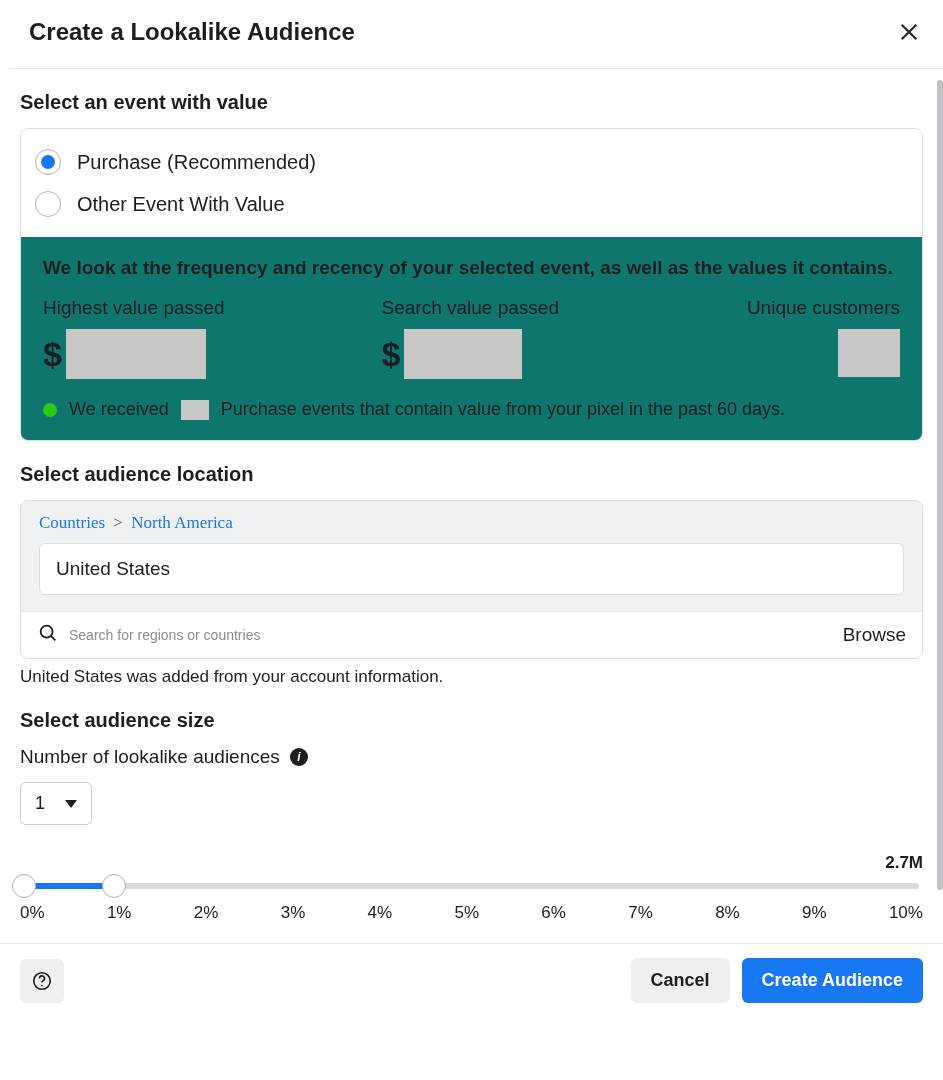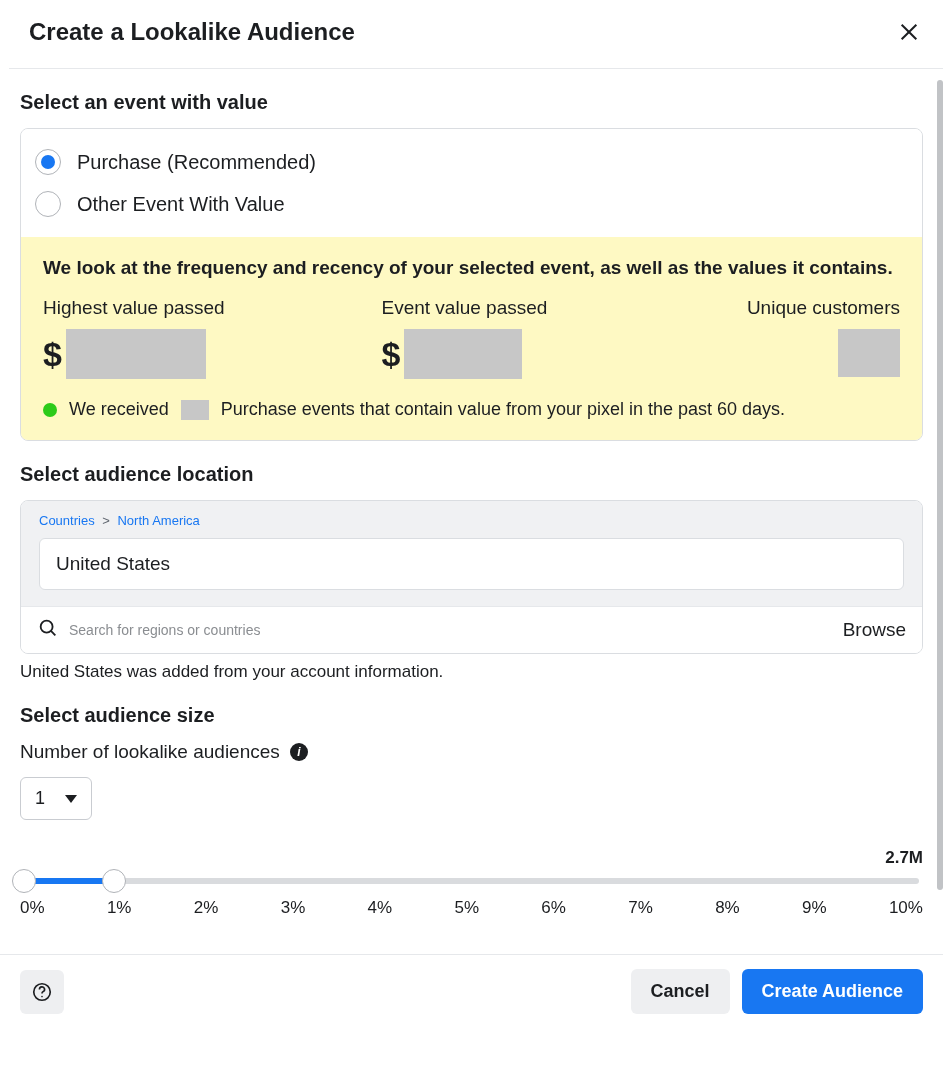--- a/index.html
+++ b/index.html
@@ -9,38 +9,38 @@
   .close-x { width: 28px; height: 28px; cursor: pointer; display: flex; align-items: center; justify-content: center; }
   .close-x svg { width: 22px; height: 22px; }
   .scroll-area { padding: 0 20px 20px 20px; }
   .section-title { font-size: 20px; font-weight: 700; margin: 22px 0 14px 0; }
   .event-card { border: 1px solid #dadde1; border-radius: 8px; overflow: hidden; }
   .radio-group { padding: 12px 14px; background: #fff; }
   .radio-row { display: flex; align-items: center; gap: 16px; padding: 8px 0; }
   .radio { width: 26px; height: 26px; border: 1px solid #b0b3b8; border-radius: 50%; display: flex; align-items: center; justify-content: center; cursor: pointer; background: #fff; }
   .radio.selected::after { content: ""; width: 14px; height: 14px; background: #1877f2; border-radius: 50%; display: block; }
   .radio-label { font-size: 20px; }
-  .stats-box { background: #fef9c3; padding: 20px 22px; }
+  .stats-box { background: #0f766e; padding: 20px 22px; }
   .stats-desc { font-size: 19px; font-weight: 700; margin-bottom: 18px; }
   .stats-row { display: flex; justify-content: space-between; gap: 29px; margin-bottom: 18px; }
   .stat-col { flex: 1; }
   .stat-col:last-child { text-align: right; flex: 0 0 180px; }
   .stat-label { font-size: 19px; margin-bottom: 10px; }
   .stat-value { display: flex; align-items: center; gap: 4px; }
   .dollar { font-size: 34px; font-weight: 700; }
   .redacted { background: #c7c7c7; display: inline-block; }
   .redact-lg { width: 140px; height: 50px; }
   .redact-uc { width: 62px; height: 48px; margin-left: auto; }
   .redact-sm { width: 28px; height: 20px; vertical-align: middle; }
   .events-line { font-size: 18px; display: flex; align-items: center; gap: 12px; flex-wrap: wrap; }
   .green-dot { width: 14px; height: 14px; background: #2ccb1a; border-radius: 50%; display: inline-block; }
 
   .location-card { border: 1px solid #dadde1; border-radius: 8px; overflow: hidden; margin-bottom: 6px; }
   .loc-header { background: #f0f1f3; padding: 12px 18px 16px 18px; }
-  .breadcrumb { font-size: 13px; margin-bottom: 10px; }
+  .breadcrumb { font-size: 17px; margin-bottom: 10px; font-family: Liberation Serif, serif; }
   .breadcrumb a { color: #1877f2; text-decoration: none; cursor: pointer; }
   .bc-sep { color: #606770; margin: 0 4px; }
   .loc-chip { background: #fff; border: 1px solid #dadde1; border-radius: 6px; padding: 14px 16px; font-size: 19px; }
   .search-row { display: flex; align-items: center; gap: 10px; padding: 10px 16px; background: #fff; border-top: 1px solid #e6e8eb; }
   .search-icon svg { width: 22px; height: 22px; stroke: #1c1e21; }
   .search-input { flex: 1; border: none; outline: none; font-size: 14px; color: #1c1e21; background: transparent; }
   .search-input::placeholder { color: #8a8d91; }
   .browse-btn { font-size: 19px; background: none; border: none; cursor: pointer; color: #1c1e21; }
   .hint-text { font-size: 17px; color: #1c1e21; margin-top: 8px; }
 
@@ -51,21 +51,21 @@
 
   .slider-wrap { margin-top: 28px; }
   .size-bubble { font-size: 17px; font-weight: 600; margin-bottom: 0; text-align: right; padding-left: 54px; }
   .slider-track { position: relative; height: 6px; background: #d9dbde; border-radius: 3px; margin: 10px 4px 10px 4px; }
   .slider-fill { position: absolute; left: 0; height: 6px; background: #1877f2; border-radius: 3px; width: 10%; }
   .slider-handle { position: absolute; top: 50%; width: 24px; height: 24px; background: #fff; border: 1px solid #b0b3b8; border-radius: 50%; transform: translate(-50%, -50%); cursor: grab; }
   .handle-left { left: 0%; }
   .handle-right { left: 10%; }
   .tick-row { display: flex; justify-content: space-between; margin-top: 14px; font-size: 17px; color: #1c1e21; }
 
-  .footer { position: relative; display: flex; align-items: center; justify-content: flex-end; gap: 12px; padding: 14px 20px; border-top: 1px solid #e6e8eb; margin-top: 16px; }
+  .footer { position: relative; display: flex; align-items: center; justify-content: flex-end; gap: 12px; padding: 14px 20px; border-top: 1px solid #e6e8eb; margin-top: 0; }
   .help-btn { position: absolute; left: 20px; width: 44px; height: 44px; background: #eeeff1; border-radius: 6px; display: flex; align-items: center; justify-content: center; cursor: pointer; }
   .help-btn svg { width: 22px; height: 22px; }
   .btn { font-size: 18px; padding: 12px 20px; border-radius: 6px; border: none; cursor: pointer; font-weight: 600; }
   .btn-secondary { background: #eeeff1; color: #1c1e21; }
   .btn-primary { background: #1877f2; color: #fff; }
 
   .right-scroll { position: fixed; right: 0; top: 80px; width: 6px; height: 810px; background: #c1c3c6; border-radius: 3px; }
 </style>
 </head>
 <body>
@@ -99,21 +99,21 @@
       <div class="stats-desc">We look at the frequency and recency of your selected event, as well as the values it contains.</div>
       <div class="stats-row">
         <div class="stat-col">
           <div class="stat-label">Highest value passed</div>
           <div class="stat-value">
             <span class="dollar">$</span>
             <span class="redacted redact-lg"></span>
           </div>
         </div>
         <div class="stat-col">
-          <div class="stat-label">Event value passed</div>
+          <div class="stat-label">Search value passed</div>
           <div class="stat-value">
             <span class="dollar">$</span>
             <span class="redacted redact-lg" style="width:118px"></span>
           </div>
         </div>
         <div class="stat-col">
           <div class="stat-label">Unique customers</div>
           <div><span class="redacted redact-uc"></span></div>
         </div>
       </div>

